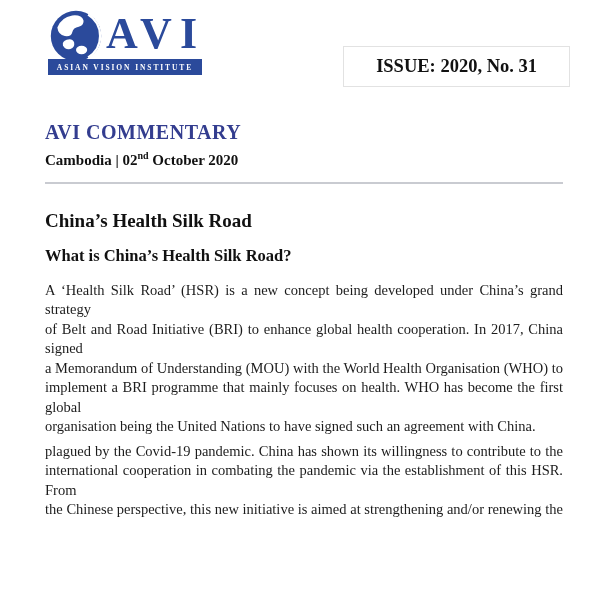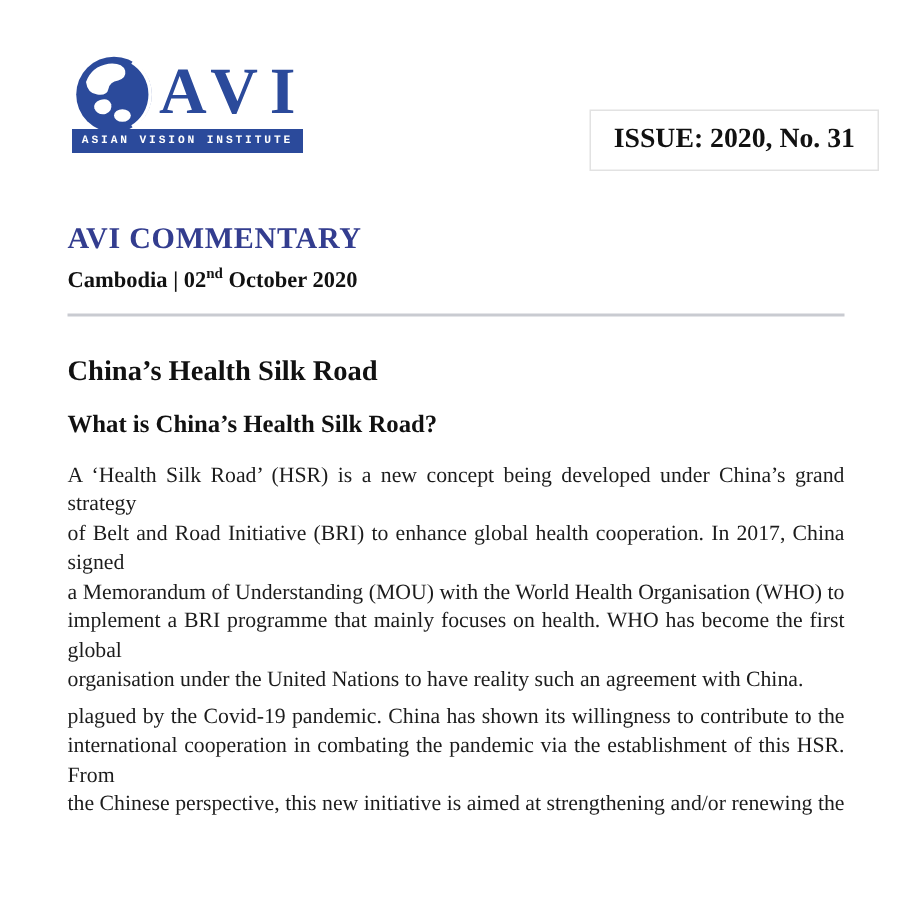--- a/index.html
+++ b/index.html
@@ -15,21 +15,21 @@
   .page {
     position: relative;
     width: 600px;
     height: 600px;
   }
 
   
   .masthead {
     position: relative;
     height: 92px;
-    margin-top: 35px;
+    margin-top: 8px;
   }
   .logo {
     position: absolute;
     left: 48px;
     top: 0;
     width: 156px;
   }
   .logo-top {
     display: flex;
     align-items: center;
@@ -55,33 +55,33 @@
   .logo-bar {
     margin-top: 1px;
     background: #2b4a9b;
     height: 16px;
     width: 154px;
     display: flex;
     align-items: center;
     justify-content: center;
   }
   .logo-tagline {
-    font-family: Liberation Mono, monospace;
+    font-family: Liberation Serif, serif;
     font-weight: bold;
     font-size: 7.5px;
     letter-spacing: 1.9px;
     color: #ffffff;
     white-space: nowrap;
   }
   .issue-box {
     position: absolute;
-    right: 14px;
+    right: 30px;
     top: 38px;
     border: 1px solid #e2e2e2;
-    padding: 9px 15px;
+    padding: 9px 32px;
   }
   .issue-label {
     font-family: "Liberation Serif", serif;
     font-weight: bold;
     font-size: 18.5px;
     color: #111111;
     white-space: nowrap;
   }
 
   
@@ -185,21 +185,21 @@
     <hr class="rule">
 
     <div class="article-title">China’s Health Silk Road</div>
     <div class="section-heading">What is China’s Health Silk Road?</div>
 
     <div class="paragraph">
       <div class="jline">A ‘Health Silk Road’ (HSR) is a new concept being developed under China’s grand strategy</div>
       <div class="jline">of Belt and Road Initiative (BRI) to enhance global health cooperation. In 2017, China signed</div>
       <div class="jline">a Memorandum of Understanding (MOU) with the World Health Organisation (WHO) to</div>
       <div class="jline">implement a BRI programme that mainly focuses on health. WHO has become the first global</div>
-      <div class="jline endline">organisation under the United Nations to have reality such an agreement with China.</div>
+      <div class="jline endline">organisation being the United Nations to have signed such an agreement with China.</div>
     </div>
 
     <div class="paragraph">
       <div class="jline">plagued by the Covid-19 pandemic. China has shown its willingness to contribute to the</div>
       <div class="jline">international cooperation in combating the pandemic via the establishment of this HSR. From</div>
       <div class="jline">the Chinese perspective, this new initiative is aimed at strengthening and/or renewing the</div>
 
     </div>
   </div>
 

